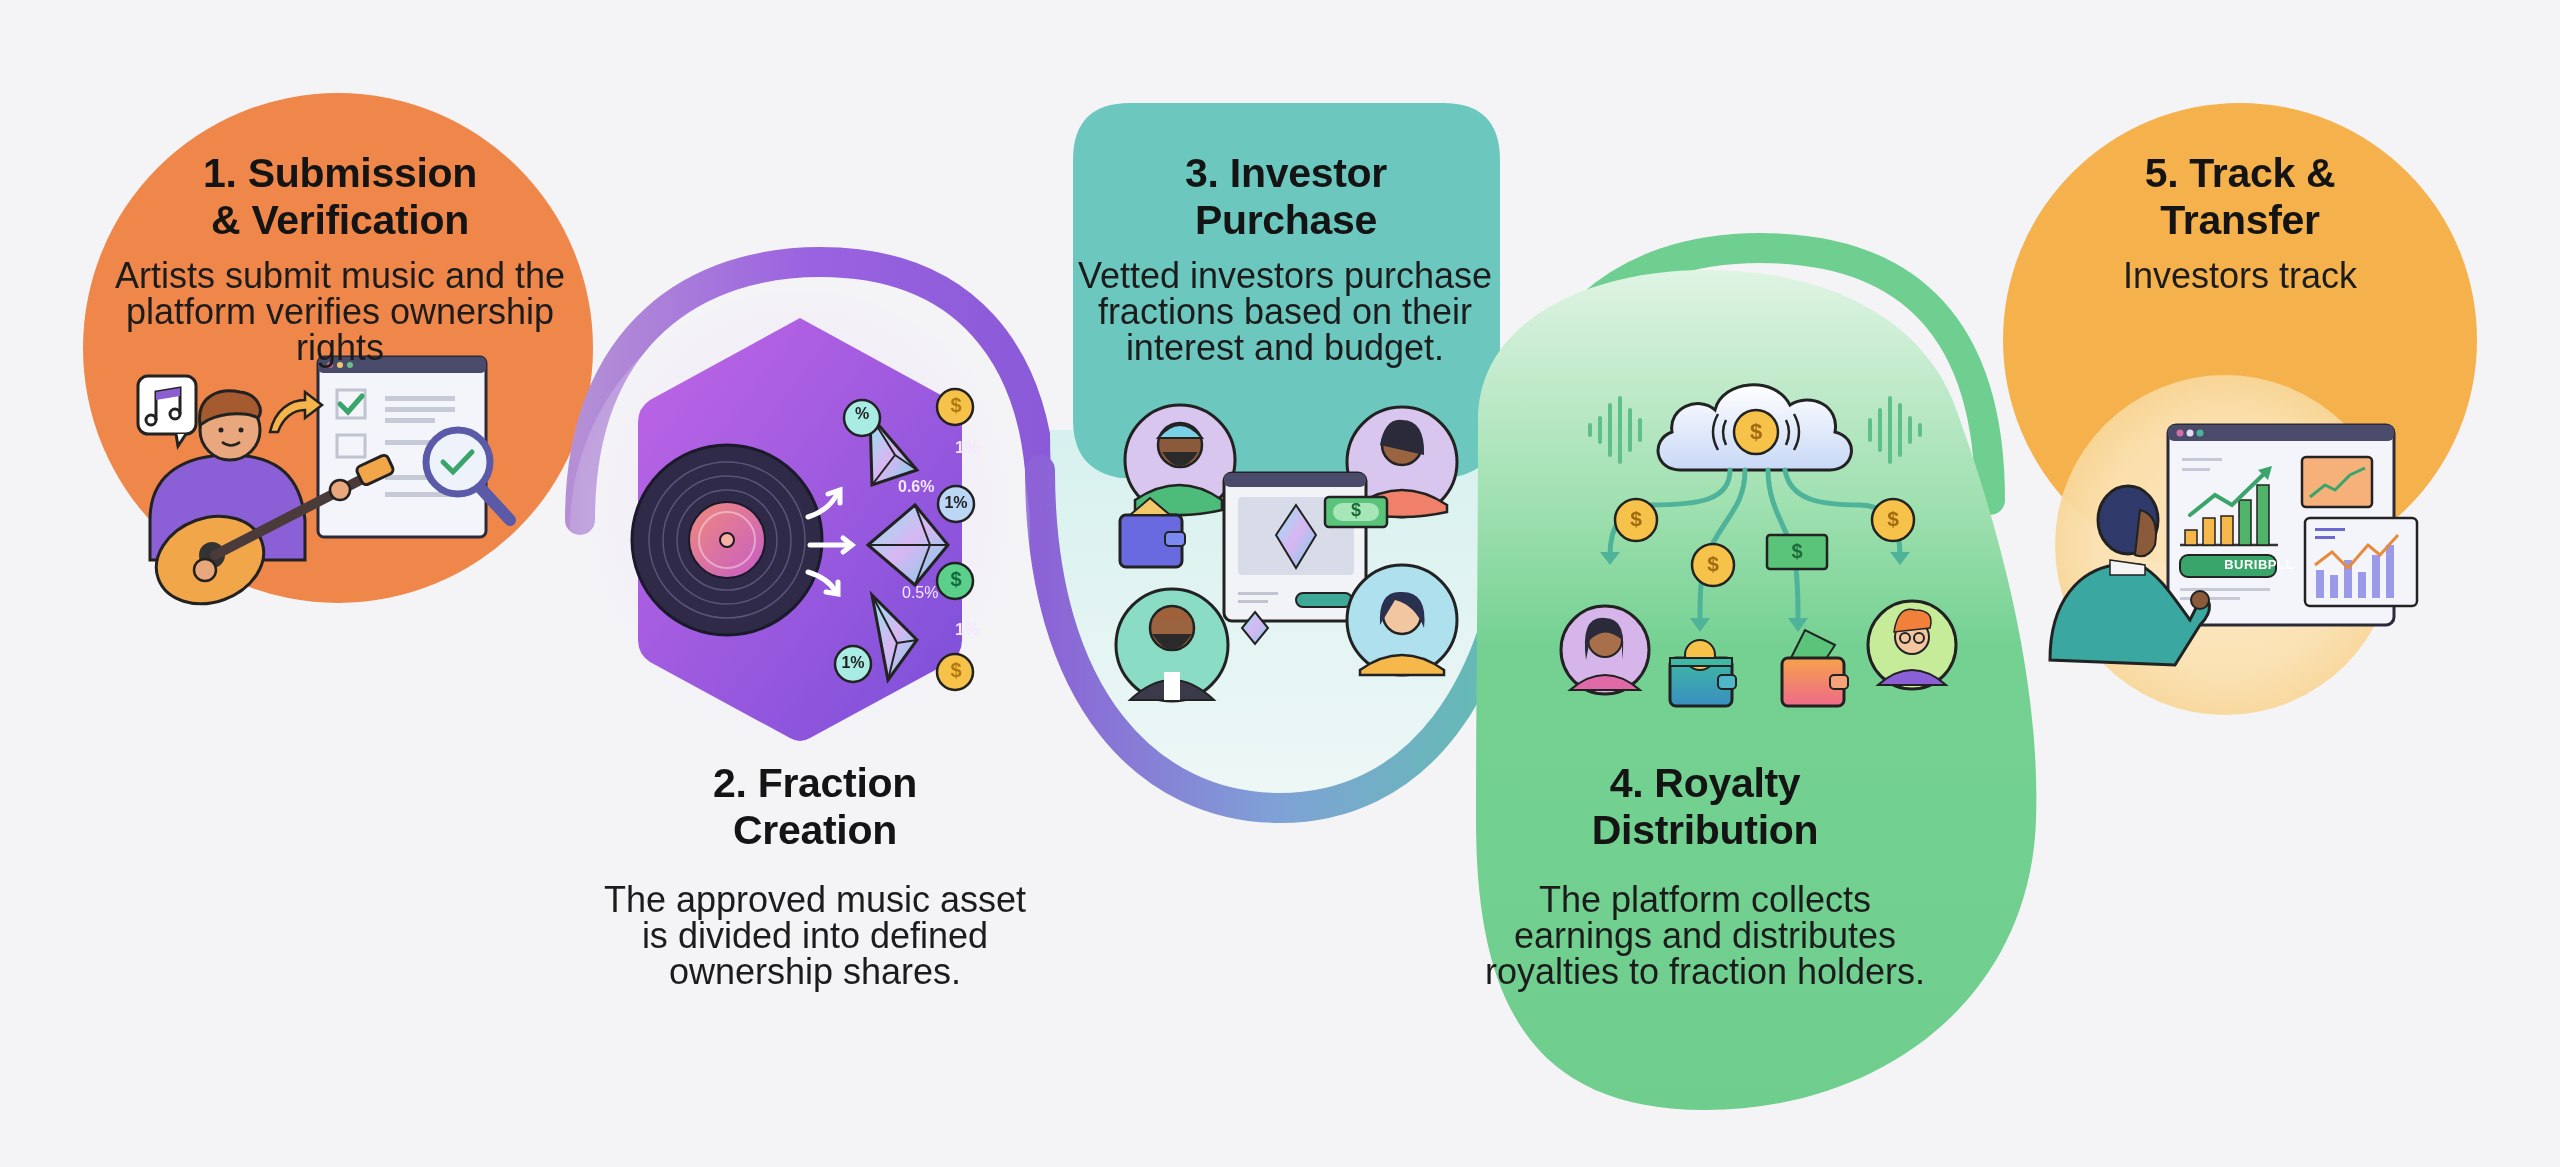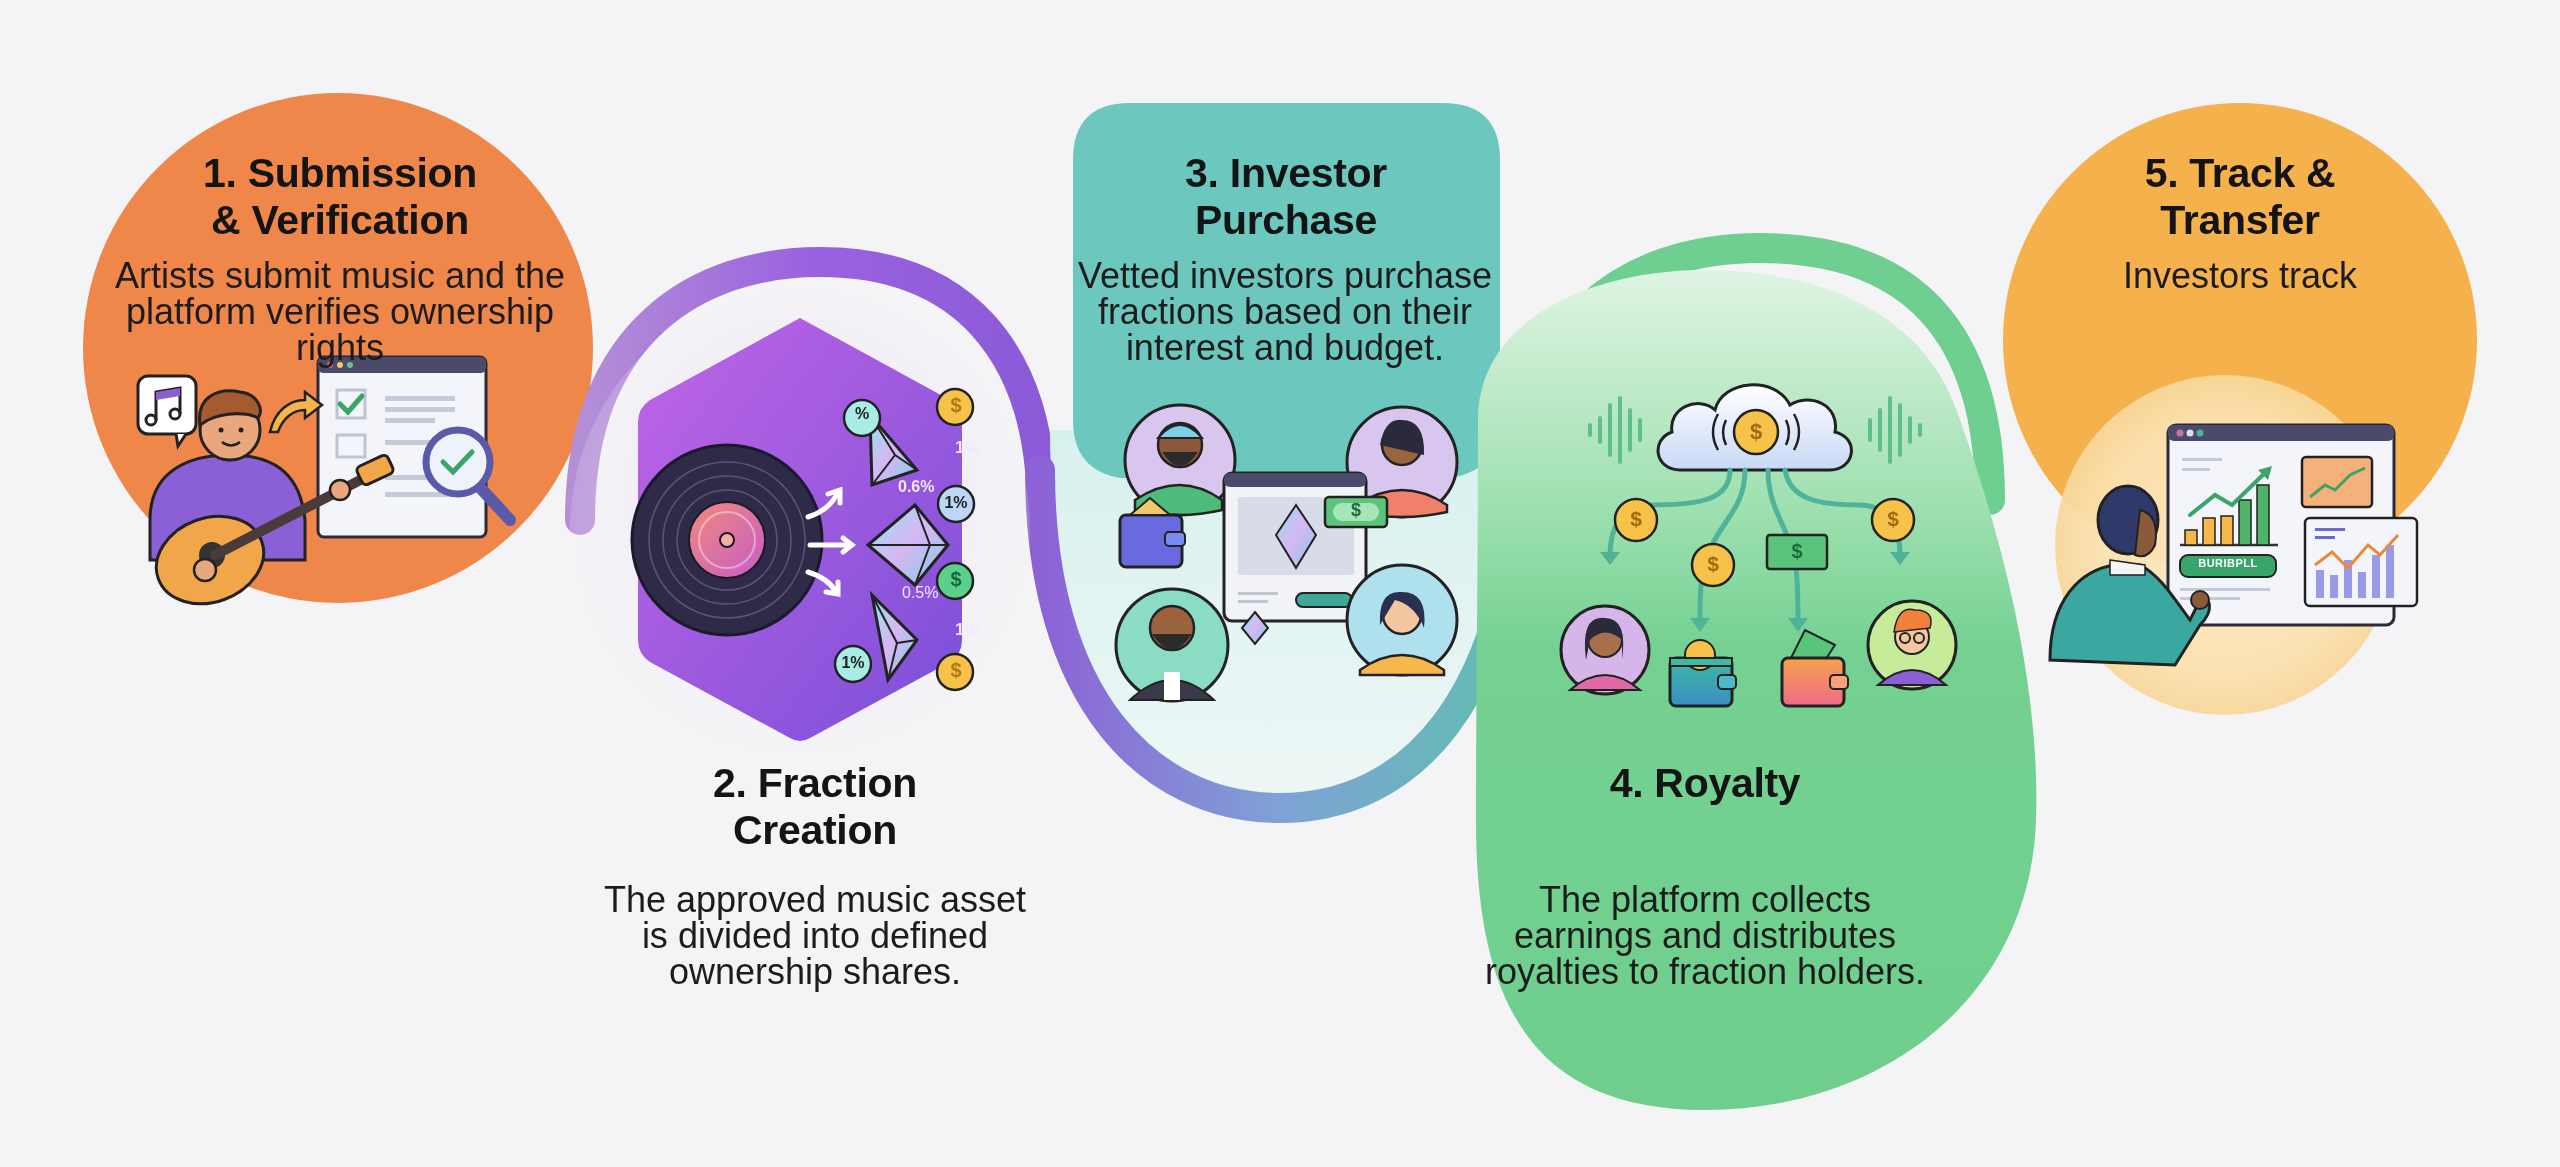--- a/index.html
+++ b/index.html
@@ -406,21 +406,21 @@
     </g>
 
     <g>
       <path d="M 2050 660 C 2050 600, 2080 570, 2115 565 L 2140 565 C 2160 575, 2175 600, 2190 620 L 2200 600 C 2210 595, 2215 610, 2200 625 L 2175 665 Z" fill="#3aa8a0" stroke="#222" stroke-width="3"></path>
       <path d="M 2110 560 L 2145 565 L 2145 575 L 2110 575 Z" fill="#f4f4f4" stroke="#222" stroke-width="1.5"></path>
       <ellipse cx="2128" cy="520" rx="30" ry="34" fill="#2f3a6a" stroke="#222" stroke-width="3"></ellipse>
       <path d="M 2140 510 Q 2160 515 2155 545 Q 2148 560 2135 555 Z" fill="#8a5a3a" stroke="#222" stroke-width="2"></path>
       <circle cx="2200" cy="600" r="9" fill="#8a5a3a" stroke="#222" stroke-width="2"></circle>
     </g>
   </svg>
-  <div class="abs" style="left:2180px;top:557px;width:96px;text-align:center;font-size:11px;font-weight:700;color:#ffffff;letter-spacing:0.5px;">BURIBPLL</div>
+  <div class="abs" style="left:2180px;top:557px;width:96px;text-align:center;font-size:13px;font-weight:700;color:#ffffff;letter-spacing:0.5px;padding-left:31px;">BURIBPLL</div>
 
   <div class="stage-block">
     <div class="title" style="left:130px;top:150px;width:420px;">
       <div>1. Submission</div>
       <div>&amp; Verification</div>
     </div>
     <div class="desc" style="left:80px;top:258px;width:520px;">
       <div>Artists submit music and the</div>
       <div>platform verifies ownership rights</div>
     </div>
@@ -446,20 +446,21 @@
     <div class="desc" style="left:1075px;top:258px;width:420px;">
       <div>Vetted investors purchase</div>
       <div>fractions based on their</div>
       <div>interest and budget.</div>
     </div>
   </div>
 
   <div class="stage-block">
     <div class="title" style="left:1505px;top:760px;width:400px;">
       <div>4. Royalty</div>
+      <div>Distribution</div>
     </div>
     <div class="desc" style="left:1480px;top:882px;width:450px;">
       <div>The platform collects</div>
       <div>earnings and distributes</div>
       <div>royalties to fraction holders.</div>
     </div>
   </div>
 
   <div class="stage-block">
     <div class="title" style="left:2040px;top:150px;width:400px;">

